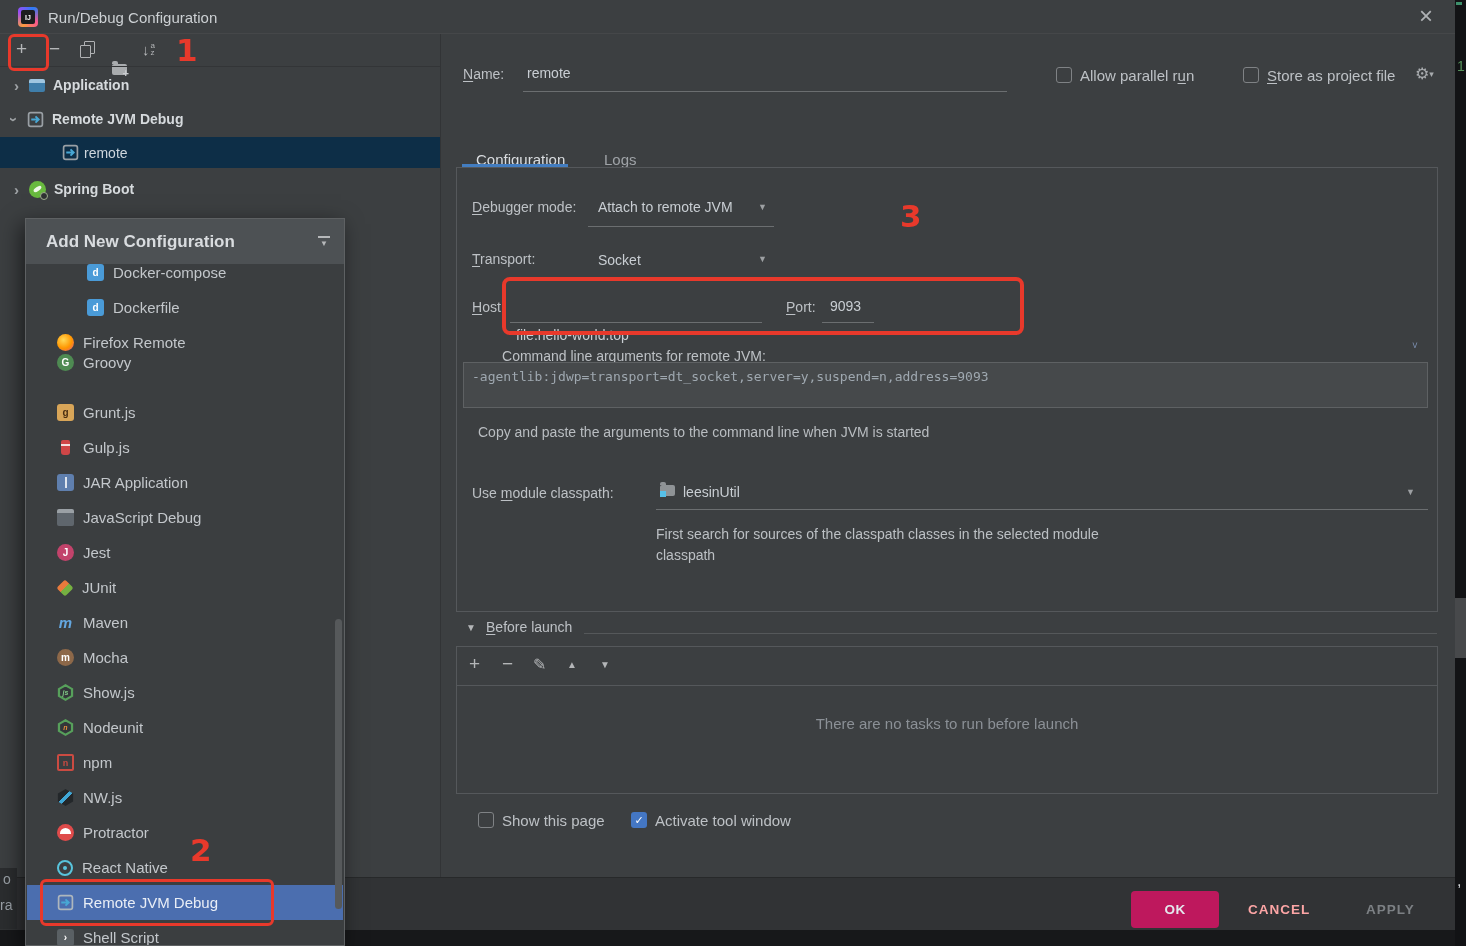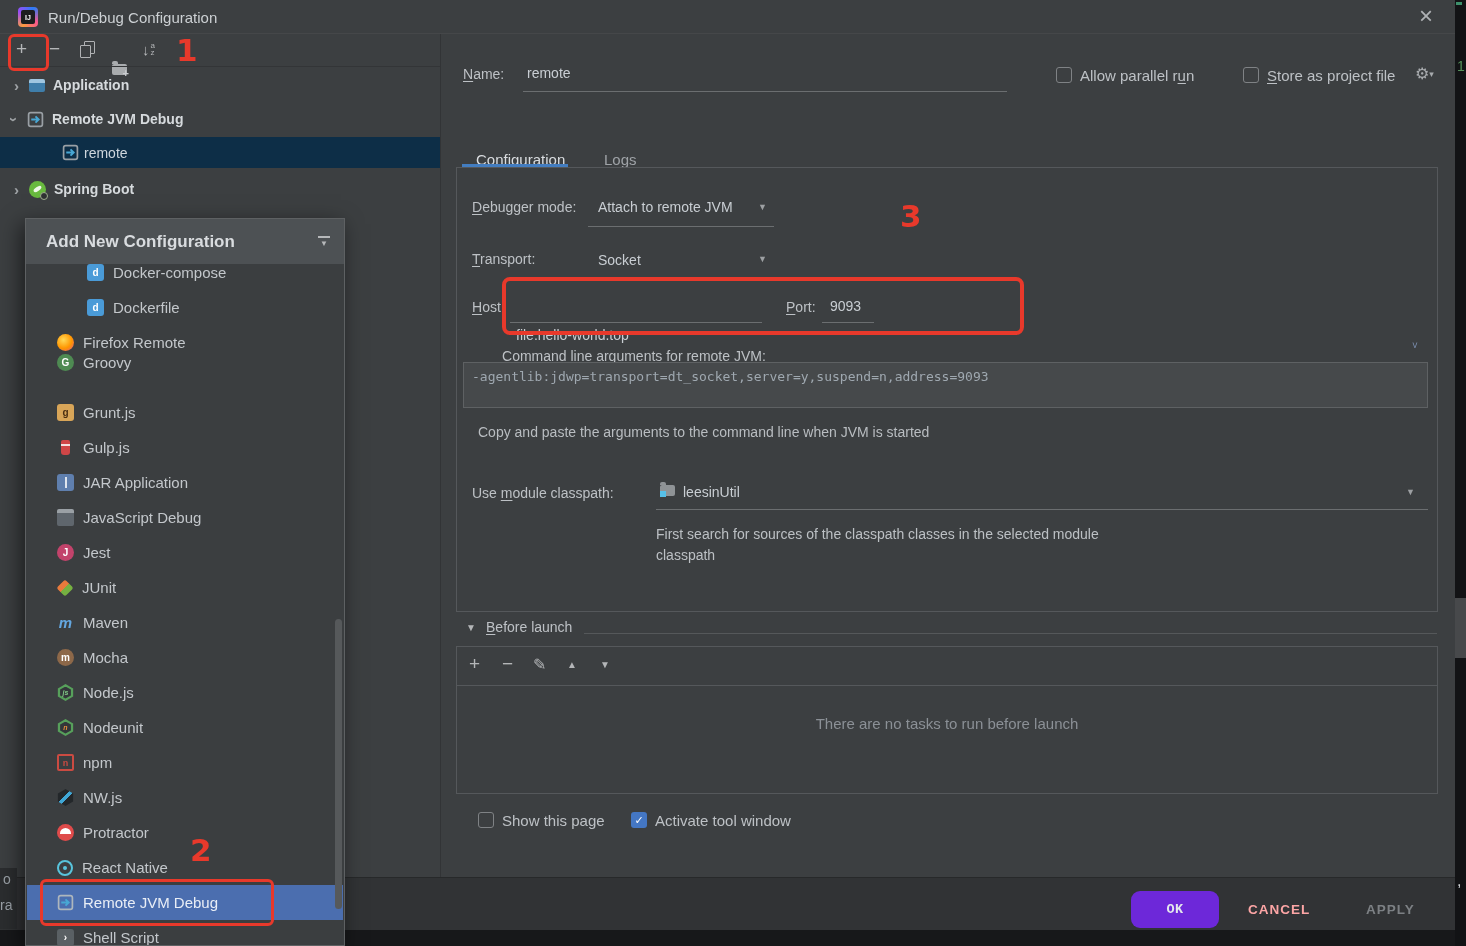--- a/index.html
+++ b/index.html
@@ -137,22 +137,22 @@
   .bl-ic{color:#b4b6b8;font-size:16px;}
   .bl-tri{font-size:10px;color:#b4b6b8;}
   .pencil::after{content:'✎';font-family:"DejaVu Sans",sans-serif;}
   .tri-up::after{content:'▲';}
   .tri-dn::after{content:'▼';}
   .plus::after{content:'+';font-size:19px;}
   .minus::after{content:'−';font-size:19px;}
 
   
   #footer{position:absolute;left:0;top:877px;width:1455px;height:53px;background:#313335;border-top:1px solid #27292a;box-sizing:border-box;}
-  .btn-ok{position:absolute;left:1131px;top:13px;width:88px;height:37px;background:#6d28d9;border-radius:9px;
-          display:flex;align-items:center;justify-content:center;color:#e3e7ec;font-size:13.5px;font-weight:bold;letter-spacing:.5px;font-family:Liberation Mono, monospace;}
+  .btn-ok{position:absolute;left:1131px;top:13px;width:88px;height:37px;background:#be185d;border-radius:4px;
+          display:flex;align-items:center;justify-content:center;color:#e3e7ec;font-size:13.5px;font-weight:bold;letter-spacing:.5px;}
   .btn-text{position:absolute;top:24px;font-size:13.5px;font-weight:bold;letter-spacing:1px;}
 
   
   .red-box{position:absolute;border:3px solid #e8392b;border-radius:6px;z-index:10;}
   .red-num{position:absolute;color:#e8392b;font-size:31px;font-weight:bold;z-index:10;font-family:"DejaVu Sans",sans-serif;}
 
   
   #right-strip{position:absolute;left:1455px;top:0;width:11px;height:946px;background:#121315;z-index:0;}
   #left-frag{position:absolute;left:0;top:868px;width:17px;height:61px;background:#2b2d2f;z-index:2;overflow:hidden;
              color:#9aa0a6;font-size:14px;}
@@ -347,21 +347,21 @@
     <span>Maven</span>
   </div>
   <div class="pitem" style="top:421px;">
     <span class="ic ic-mocha"></span>
     <span>Mocha</span>
   </div>
   <div class="pitem" style="top:456px;">
     <span class="ic ic-node hex">
         <i class="hex"></i>
       </span>
-    <span>Node.js</span>
+    <span>Show.js</span>
   </div>
   <div class="pitem" style="top:491px;">
     <span class="ic ic-node ic-nodeunit hex">
         <i class="hex"></i>
       </span>
     <span>Nodeunit</span>
   </div>
   <div class="pitem" style="top:526px;">
     <span class="ic ic-npm"></span>
     <span>npm</span>

